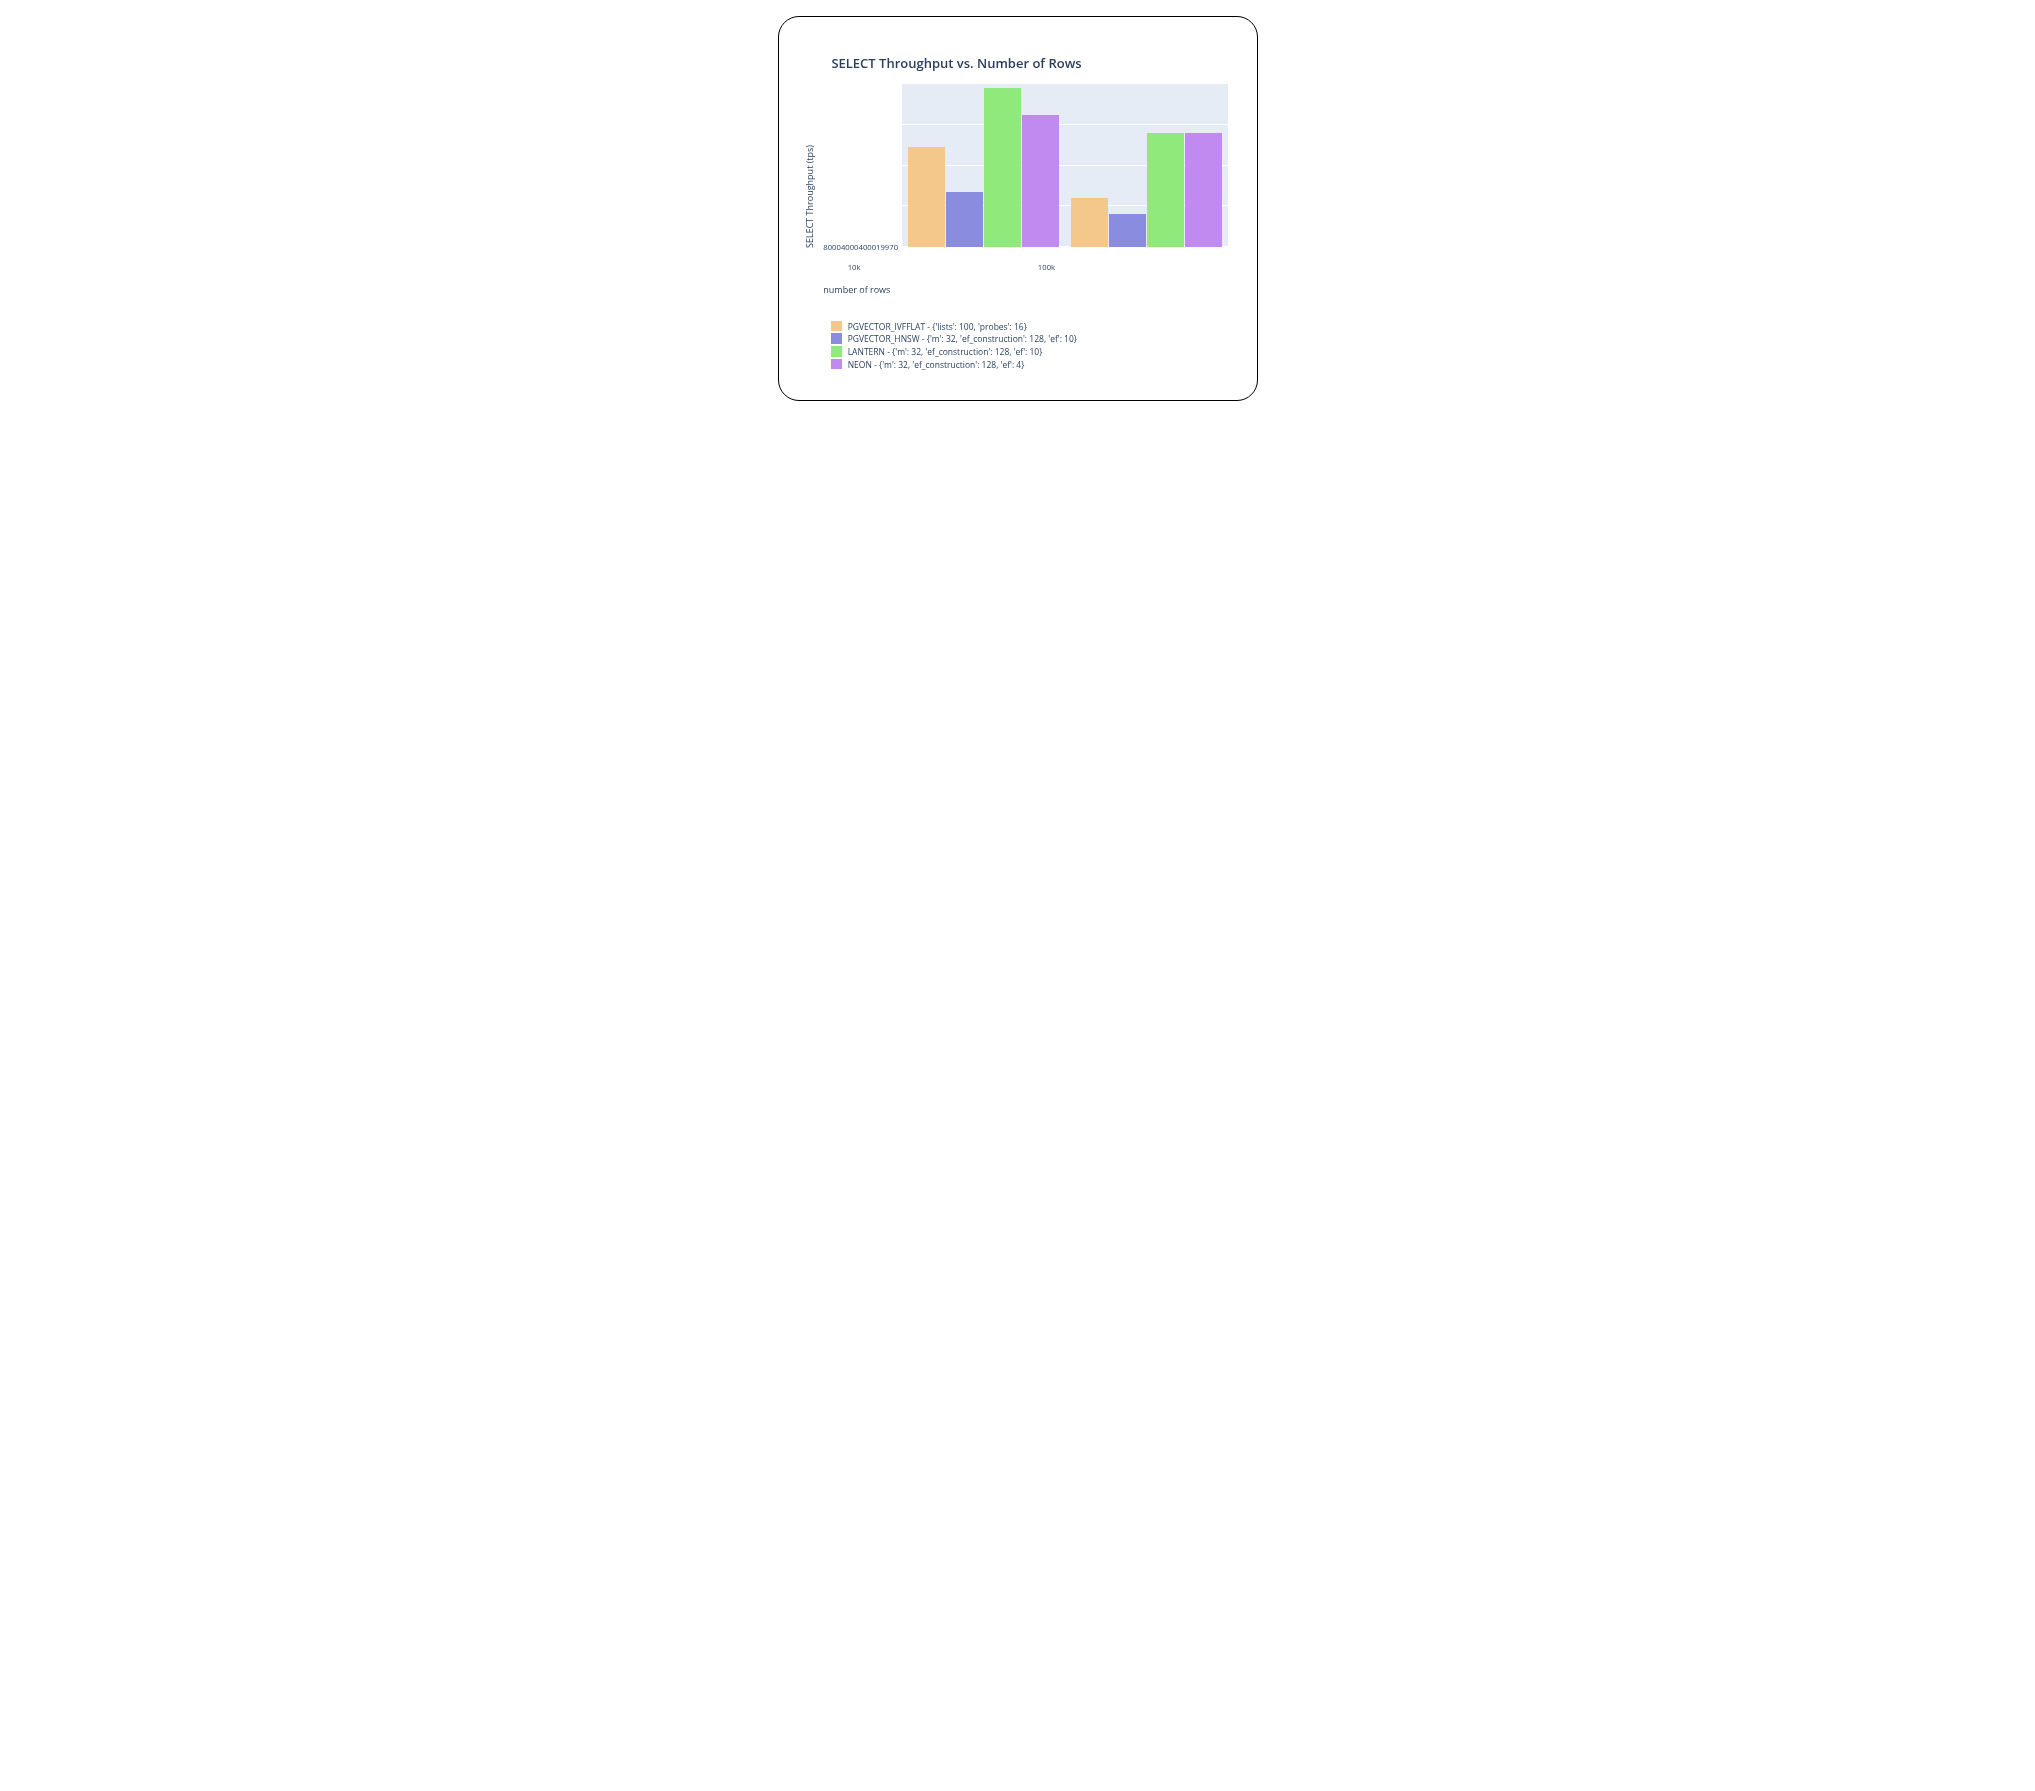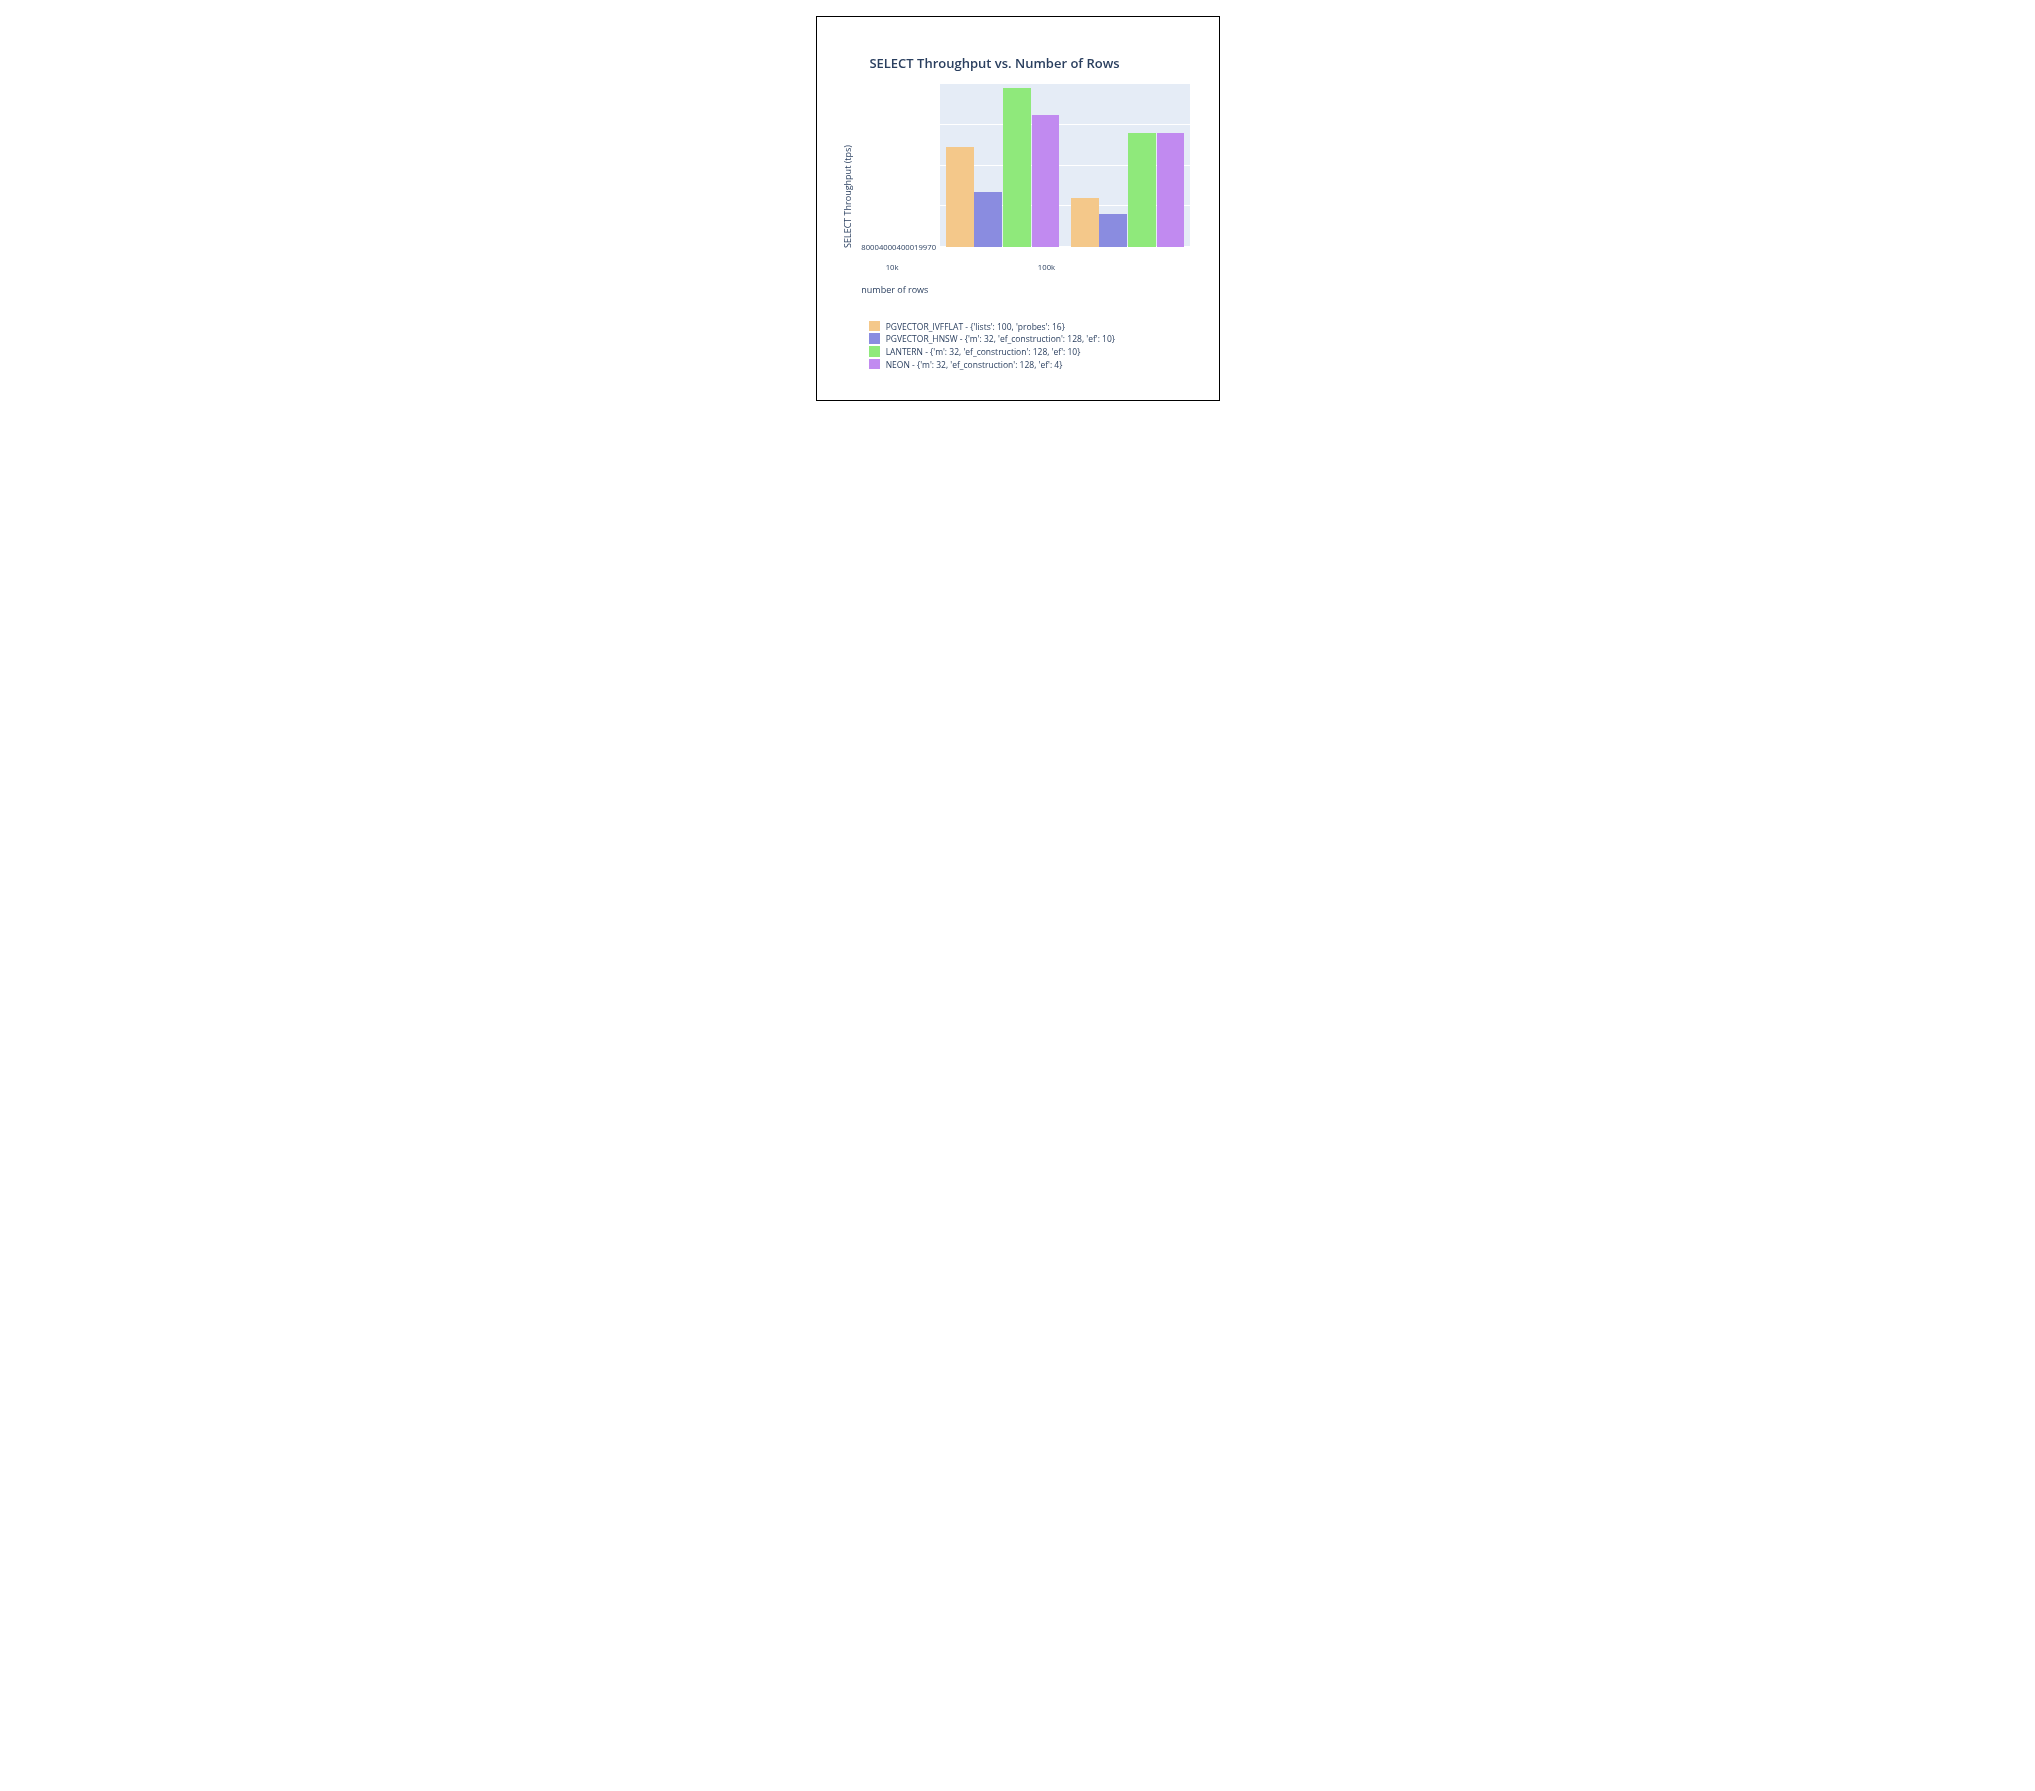--- a/index.html
+++ b/index.html
@@ -3,24 +3,24 @@
 <meta charset="utf-8">
 <style>
   * { box-sizing: border-box; }
   body {
     margin: 0;
     padding: 16.3px;
     background: #ffffff;
     font-family: -apple-system, BlinkMacSystemFont, "Segoe UI", "Open Sans", sans-serif;
   }
   .card {
-    width: 404px;
+    width: 480px;
     margin: 0 auto;
     border: 1.2px solid #000;
-    border-radius: 0;
+    border-radius: 21px;
     padding: 24.4px 28.5px 28.5px 28.5px;
     background: #fff;
   }
   .title {
     font-size: 13px;
     font-weight: 600;
     color: #2a3f5f;
     margin: 12.2px 0 12.2px 24.4px;
   }
   .chart-wrap {

